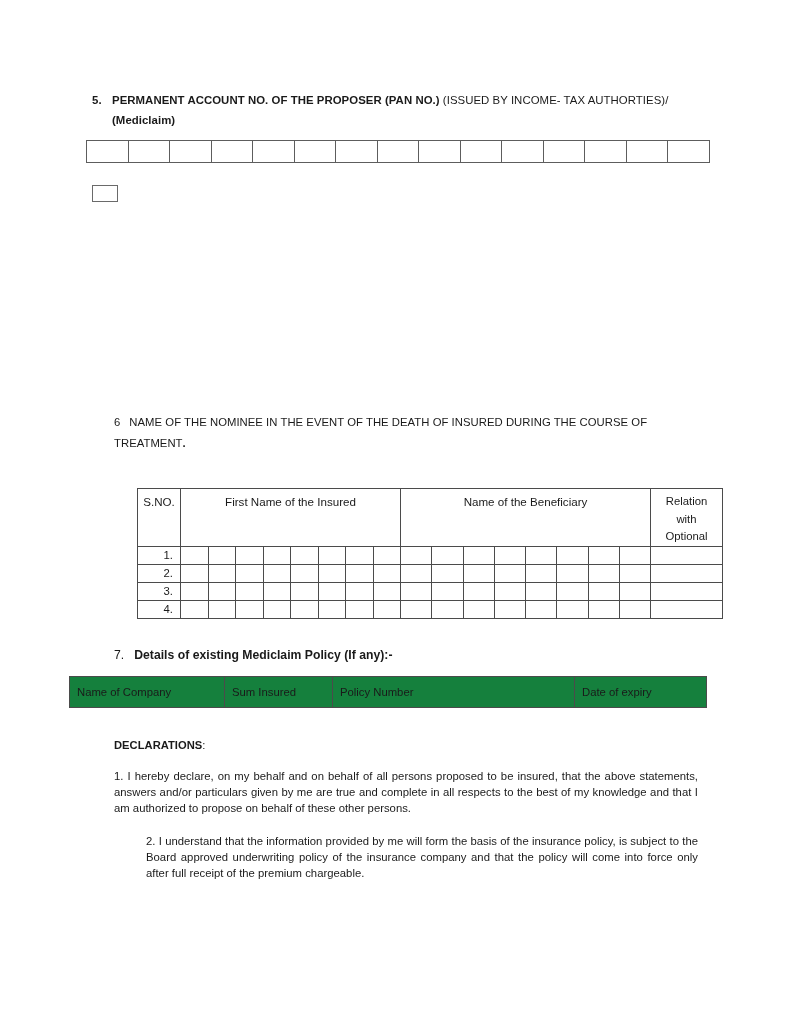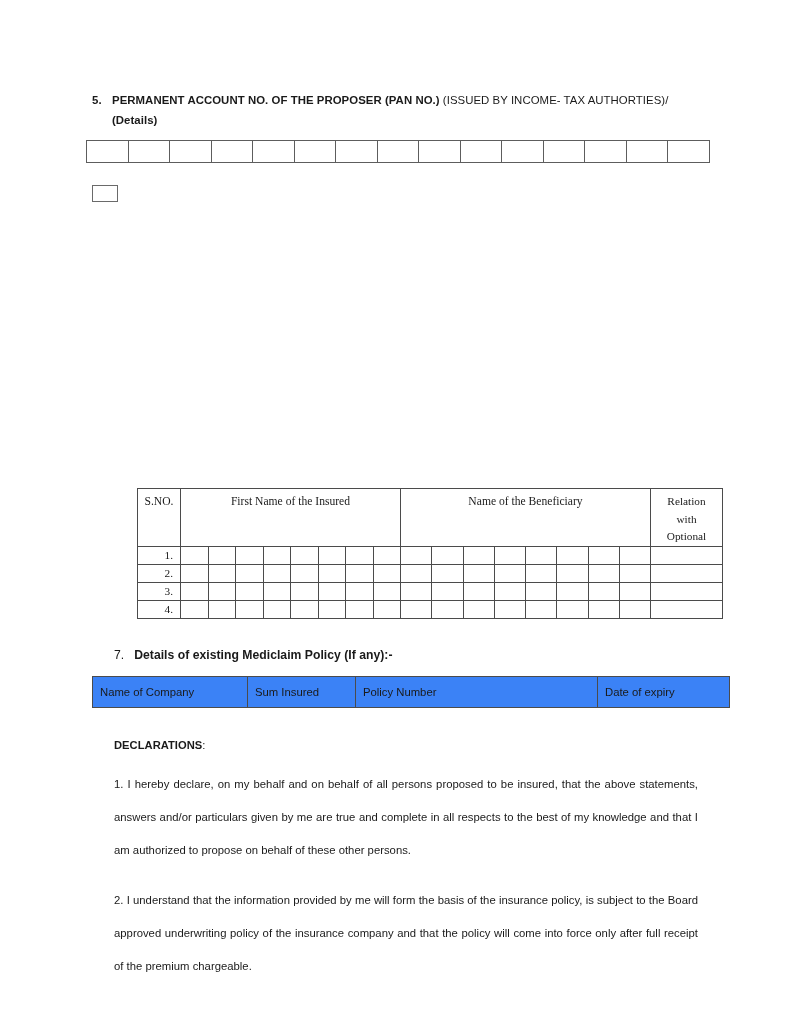--- a/index.html
+++ b/index.html
@@ -102,21 +102,20 @@
     width: 585px;
     border-collapse: collapse;
     table-layout: fixed;
     background: #fff;
   }
   .nom-table td, .nom-table th {
     border: 1.1px solid #4b4b4b;
     box-sizing: border-box;
     padding: 0;
     font-weight: normal;
-    font-family: Liberation Serif, serif;
   }
   .nom-head td {
     height: 57px;
     vertical-align: top;
     font-size: 11.6px;
     line-height: 17px;
     text-align: center;
     padding-top: 4px;
   }
   .nom-head .h-sno { font-size: 11.6px; }
@@ -155,26 +154,26 @@
     letter-spacing: 0.02px;
   }
   .sec7 .num7 {
     font-weight: normal;
     margin-right: 10px;
   }
 
   
   .med-table {
     position: absolute;
-    left: 92px;
+    left: 69px;
     top: 676px;
     width: 637px;
     border-collapse: collapse;
     table-layout: fixed;
-    background: #3b82f6;
+    background: #15803d;
   }
   .med-table td {
     border: 1.1px solid #4b4b4b;
     box-sizing: border-box;
     height: 31px;
     font-size: 11.3px;
     padding: 0 0 0 7px;
     vertical-align: middle;
     font-weight: normal;
     text-align: left;
@@ -189,36 +188,36 @@
   }
   .decl-title {
     font-size: 11.2px;
     font-weight: bold;
     letter-spacing: 0.02px;
     margin: 0 0 17px 0;
   }
   .decl-title .colon { font-weight: normal; }
   .decl-p {
     font-size: 11.3px;
-    line-height: 33px;
+    line-height: 16px;
     text-align: justify;
     text-justify: inter-word;
     margin: 0 0 17px 0;
     letter-spacing: 0.01px;
   }
-  .decl-p:last-child { margin-bottom: 0; }
+  .decl-p:last-child { margin-bottom: 0; margin-left: 32px; }
 </style>
 </head>
 <body>
 
 <div class="page">
 
   <div class="sec5">
     <div class="sec5-row">
-      <span class="sec5-num">5.</span><span class="sec5-body"><span class="b">PERMANENT ACCOUNT NO. OF THE PROPOSER (PAN NO.)</span><span class="n"> (ISSUED BY INCOME- TAX AUTHORTIES)/</span><br><span class="b">(Details)</span></span>
+      <span class="sec5-num">5.</span><span class="sec5-body"><span class="b">PERMANENT ACCOUNT NO. OF THE PROPOSER (PAN NO.)</span><span class="n"> (ISSUED BY INCOME- TAX AUTHORTIES)/</span><br><span class="b">(Mediclaim)</span></span>
     </div>
   </div>
 
   <div class="comb" id="pan-comb">
       <span class="cell"></span>
       <span class="cell"></span>
       <span class="cell"></span>
       <span class="cell"></span>
       <span class="cell"></span>
       <span class="cell"></span>
@@ -228,20 +227,23 @@
       <span class="cell"></span>
       <span class="cell"></span>
       <span class="cell"></span>
       <span class="cell"></span>
       <span class="cell"></span>
       <span class="cell"></span>
     </div>
 
   <div class="lone-box"></div>
 
+  <div class="sec6">
+    <span class="num6">6</span><span>NAME OF THE NOMINEE IN THE EVENT OF THE DEATH OF INSURED DURING THE COURSE OF</span><br><span>TREATMENT</span><span class="dot">.</span>
+  </div>
 
   <table class="nom-table">
     <colgroup>
       <col style="width:43px">
       <col style="width:220px">
       <col style="width:250px">
       <col style="width:72px">
     </colgroup>
     <tbody id="nom-body">
       <tr class="nom-head">

